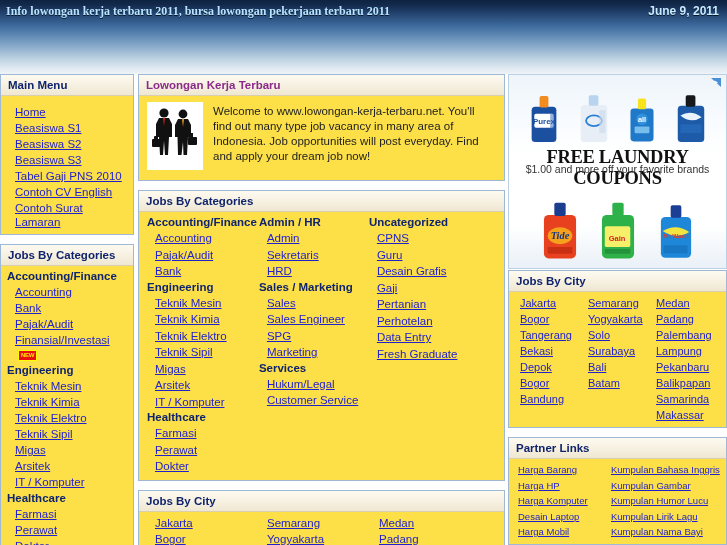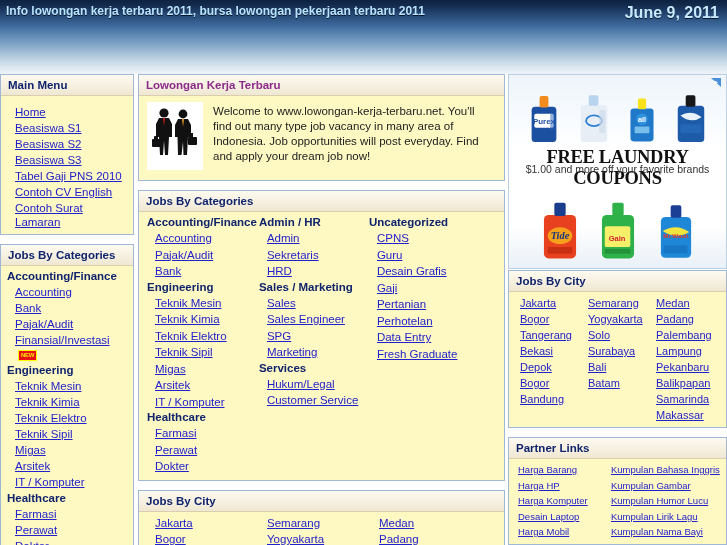--- a/index.html
+++ b/index.html
@@ -16,39 +16,40 @@
   #topbar{
     position:relative;
     height:74px;
     background:linear-gradient(to bottom,#0d2340 0%,#13294b 6%,#1d3a63 14%,#3f6da0 36%,#7ba0c4 58%,#b9cfe0 78%,#dfe9f1 92%,#eef3f8 100%);
   }
   #topbar .hdr-text{
     position:absolute;top:4px;left:6px;
     font-size:12px;font-weight:bold;color:#b9e4ff;
     text-shadow:0 1px 0 #05172c;
     white-space:nowrap;
+    font-family:Liberation Serif, serif;
   }
   #topbar .hdr-date{
     position:absolute;top:4px;right:8px;
-    font-size:16px;font-weight:bold;color:#c7eaff;
+    font-size:12px;font-weight:bold;color:#c7eaff;
     text-shadow:0 1px 0 #05172c;
     white-space:nowrap;
   }
 
   
   #page{position:relative;width:727px;height:471px;}
 
   .col-left{position:absolute;left:0;top:0;width:134px;}
   .col-main{position:absolute;left:138px;top:0;width:367px;}
   .col-right{position:absolute;left:508px;top:0;width:219px;}
 
   
   .box{
     border:1px solid #9fb8d6;
-    background:#fef9c3;
+    background:#fde047;
     margin-bottom:9px;
   }
   .box-hd{
     background:linear-gradient(to bottom,#fdfaf0 0%,#f6f0e0 55%,#efe7d2 100%);
     border-bottom:1px solid #d9cfae;
     padding:4px 7px 4px 7px;
     font-weight:bold;
     font-size:11.5px;
     color:#10246e;
   }

